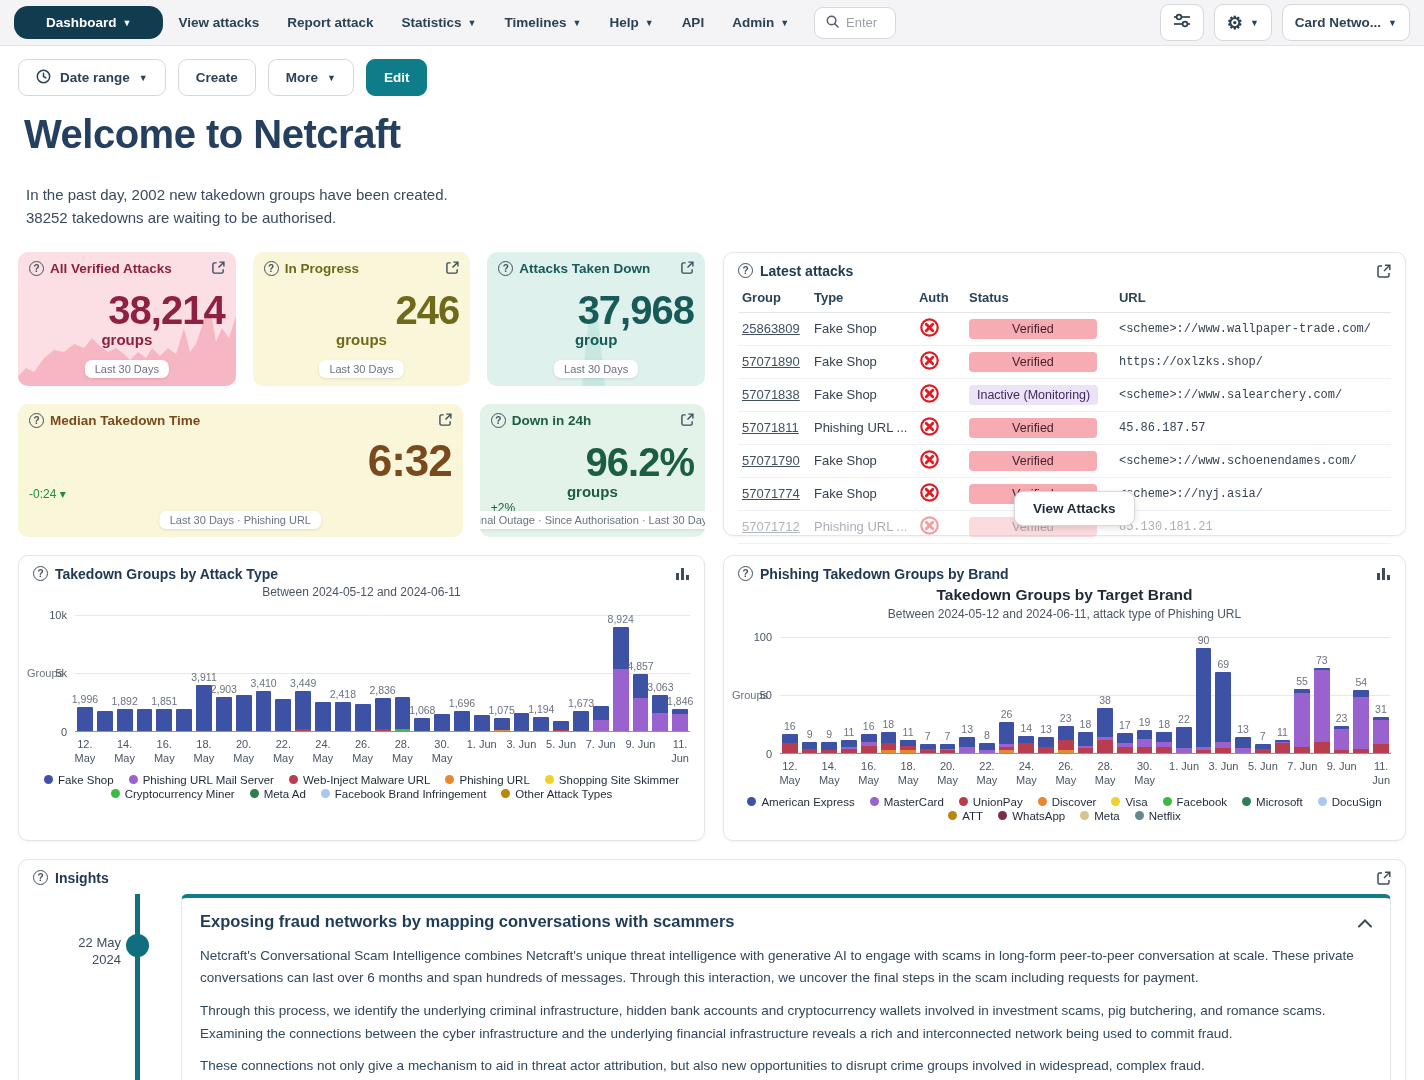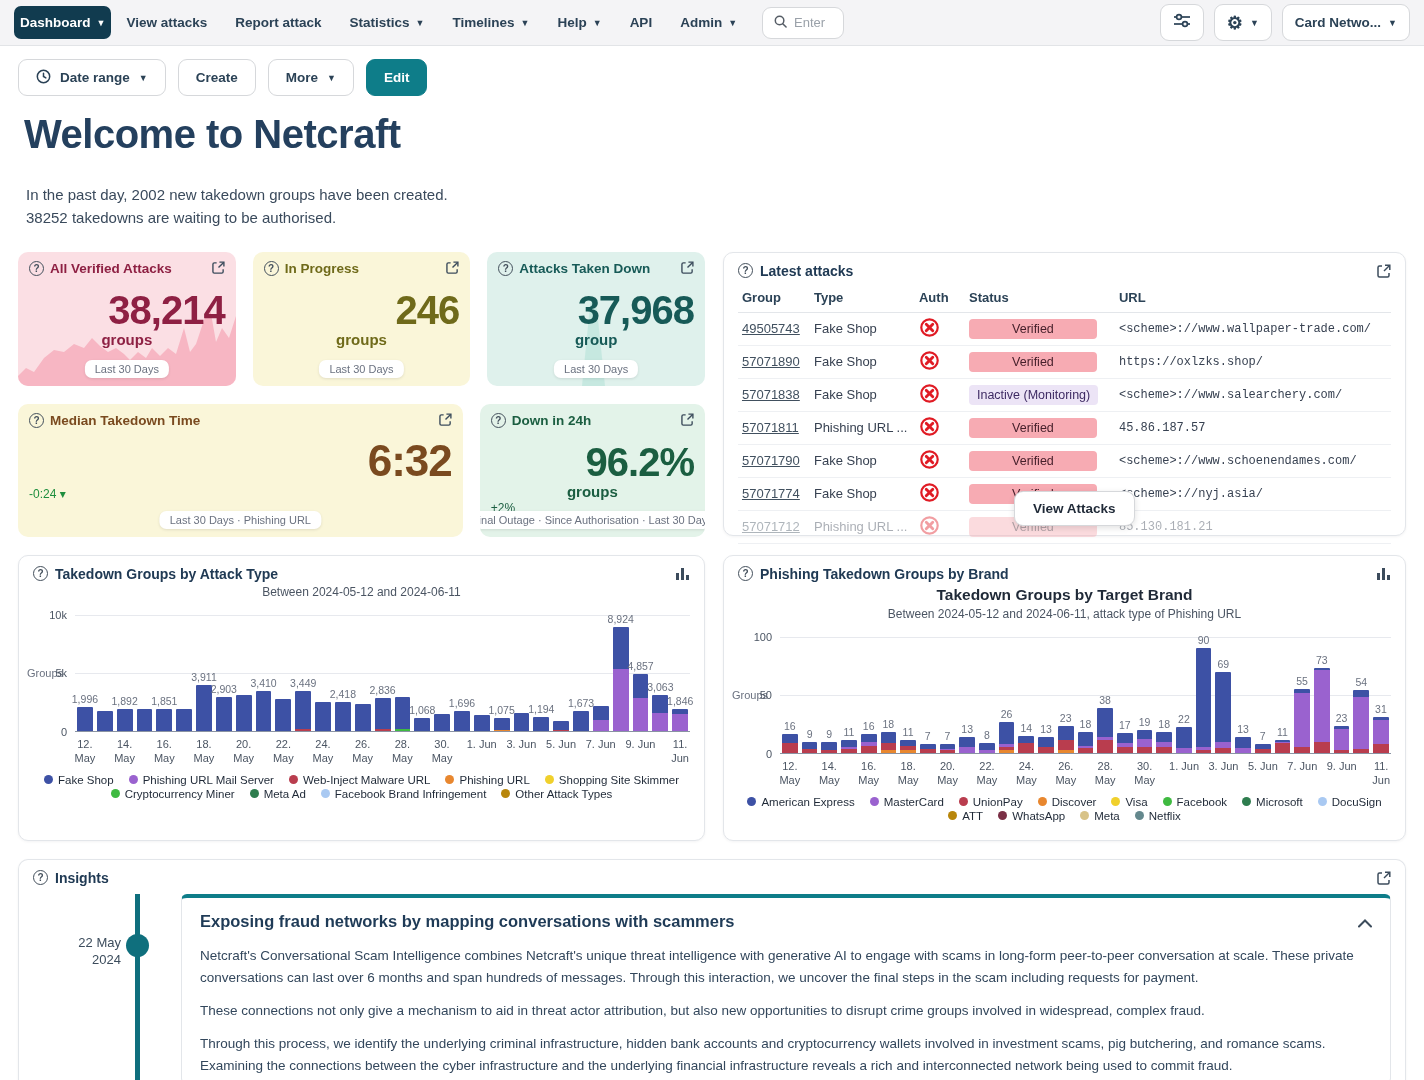--- a/index.html
+++ b/index.html
@@ -8,21 +8,21 @@
     width:1424px; height:1080px; overflow:hidden;
     font-family:"Liberation Sans", sans-serif;
     background:#ffffff; color:#1f2937;
   }
   
   .navbar { height:46px; background:#f4f4f6; border-bottom:1px solid #e2e4e7;
     display:flex; align-items:center; padding:0 14px; }
   .nav-left { display:flex; align-items:center; gap:2px; }
   .nav-item { font-weight:700; font-size:13.5px; color:#2b4256; padding:8px 13px;
     display:flex; align-items:center; gap:6px; cursor:pointer; white-space:nowrap; }
-  .nav-item.active { background:#113b4f; color:#fff; border-radius:7px; padding:9px 6px; }
+  .nav-item.active { background:#113b4f; color:#fff; border-radius:14px; padding:9px 32px; }
   .caret { font-size:9px; line-height:1; transform:translateY(1px); }
   .nav-search { display:flex; align-items:center; gap:7px; background:#fff;
     border:1px solid #d6d8db; border-radius:9px; padding:7px 11px; margin-left:12px;
     color:#9aa1a9; font-size:13px; width:82px; }
   .nav-right { margin-left:auto; display:flex; gap:10px; align-items:center; }
   .icon-btn { background:#fff; border:1px solid #d6d8db; border-radius:9px; height:37px;
     display:flex; align-items:center; justify-content:center; gap:7px; padding:0 12px;
     font-weight:700; font-size:13.5px; color:#2b4256; cursor:pointer; white-space:nowrap; }
   
   .main { padding:0 18px; }
@@ -346,21 +346,21 @@
             <tr id="attacks-head">
               <th style="width: 72px;">Group</th>
               <th style="width: 105px;">Type</th>
               <th style="width: 50px;">Auth</th>
               <th style="width: 150px;">Status</th>
               <th>URL</th>
             </tr>
           </thead>
         <tbody id="attacks-body">
             <tr>
-              <td><a class="group-link">49505743</a></td>
+              <td><a class="group-link">25863809</a></td>
               <td>Fake Shop</td>
               <td><span><svg width="21" height="21" viewBox="0 0 22 22">
                     <circle cx="11" cy="11" r="8.6" fill="none" stroke="#e01b24" stroke-width="2.3"></circle>
                     <line x1="7.6" y1="7.6" x2="14.4" y2="14.4" stroke="#e01b24" stroke-width="3" stroke-linecap="round"></line>
                     <line x1="14.4" y1="7.6" x2="7.6" y2="14.4" stroke="#e01b24" stroke-width="3" stroke-linecap="round"></line>
                   </svg></span></td>
               <td><span class="status-badge badge-verified">Verified</span></td>
               <td class="url-cell">&lt;scheme&gt;://www.wallpaper-trade.com/</td>
             </tr>
             <tr>
@@ -967,19 +967,19 @@
         <div class="insight-head">
           <div class="insight-title">Exposing fraud networks by mapping conversations with scammers</div>
           <span style="margin-top:4px;">
             <svg width="14" height="9" viewBox="0 0 14 9">
                 <polyline points="1,7.5 7,1.5 13,7.5" fill="none" stroke="#3c4c5c" stroke-width="2" stroke-linecap="round"></polyline>
               </svg>
           </span>
         </div>
         <div class="insight-body" id="insight-paragraphs">
             <p>Netcraft's Conversational Scam  Intelligence combines Netcraft's unique threat intelligence with generative AI to  engage with scams in long-form peer-to-peer conversation at scale. These  private conversations can last over 6 months and span hundreds of  messages. Through this interaction, we uncover the final steps in the  scam including requests for payment.</p>
+            <p>Through this process, we identify the underlying criminal  infrastructure, hidden bank accounts and cryptocurrency wallets involved  in investment scams, pig butchering, and romance scams. Examining the  connections between the cyber infrastructure and the underlying  financial infrastructure reveals a rich and interconnected network being  used to commit fraud.</p>
             <p>These connections not only give a mechanism to aid in threat actor  attribution, but also new opportunities to disrupt crime groups involved  in widespread, complex fraud.</p>
-            <p>Through this process, we identify the underlying criminal  infrastructure, hidden bank accounts and cryptocurrency wallets involved  in investment scams, pig butchering, and romance scams. Examining the  connections between the cyber infrastructure and the underlying  financial infrastructure reveals a rich and interconnected network being  used to commit fraud.</p>
           </div>
       </div>
     </div>
   </div>
 </div>
 
 </body></html>

